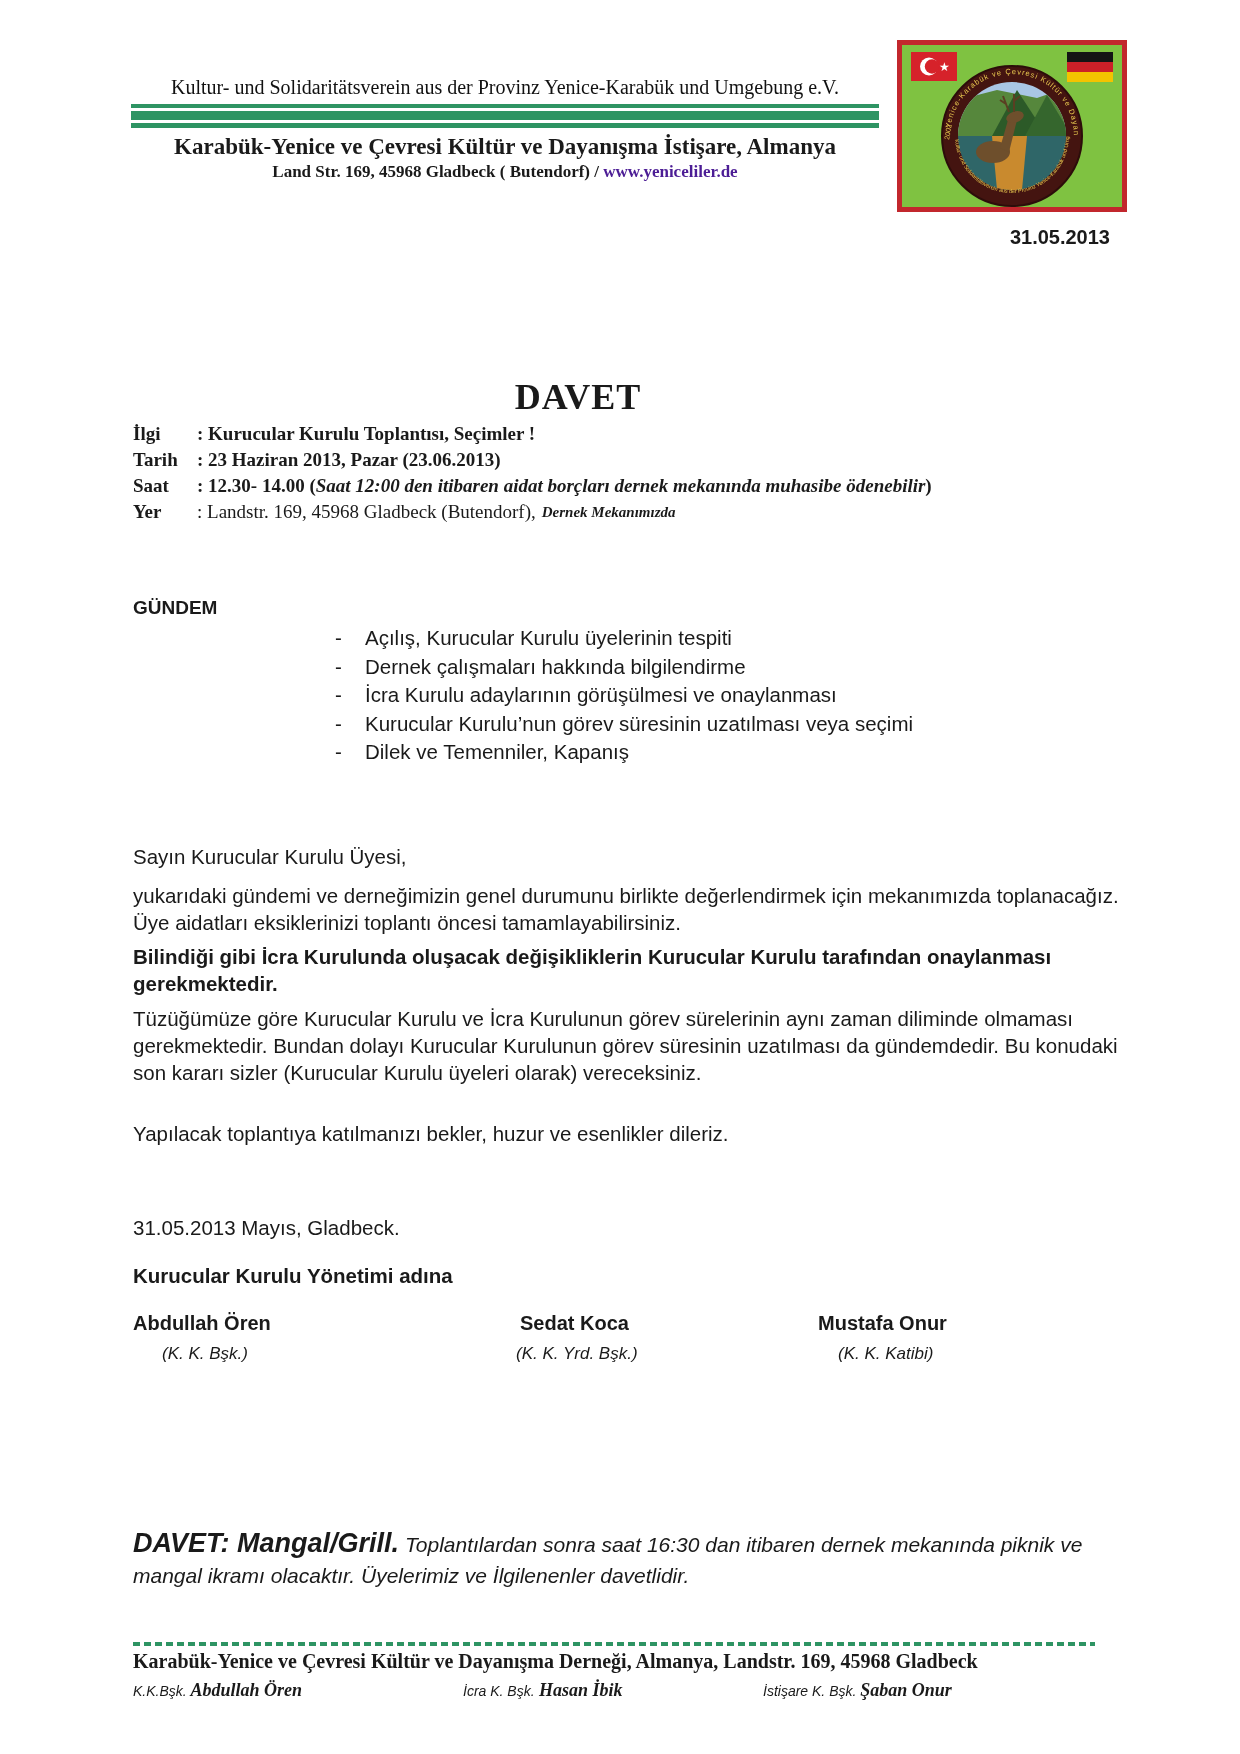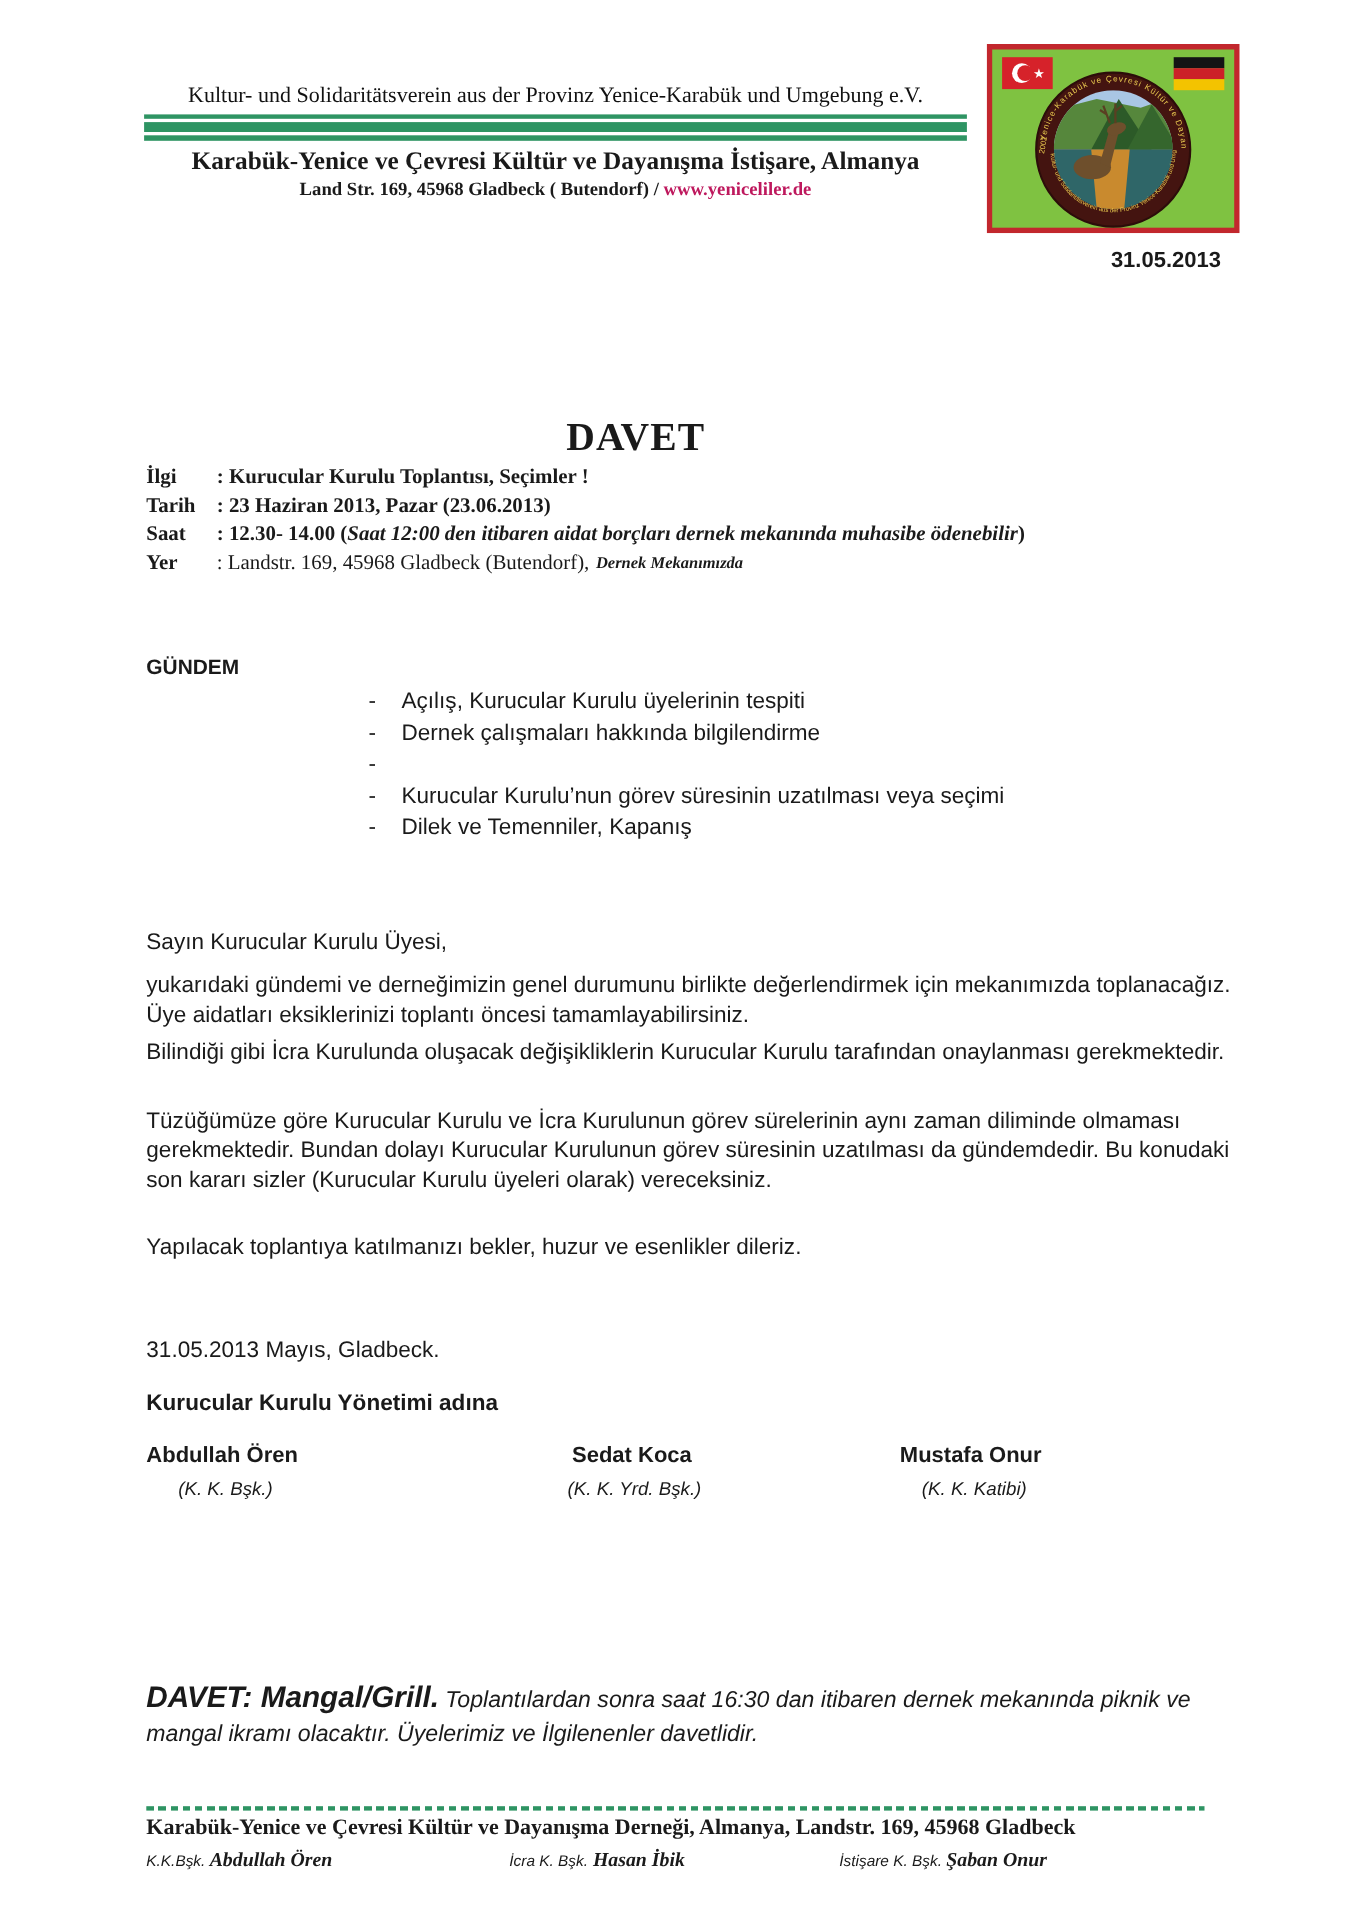--- a/index.html
+++ b/index.html
@@ -13,21 +13,21 @@
   .stripes{margin-top:5px;}
   .stripe{width:100%;}
   .s1{height:4px;background:#2E9463;}
   .g1{height:3px;}
   .s2{height:9px;background:#2E9463;}
   .g2{height:3px;}
   .s3{height:5px;background:#2E9463;}
   .turkish-title{margin-top:6px;font-family:"Liberation Serif",serif;font-weight:bold;
                  font-size:23px;white-space:nowrap;}
   .address-line{margin-top:2px;font-family:"Liberation Serif",serif;font-weight:bold;font-size:17px;}
-  .address-line a{color:#be185d;text-decoration:none;}
+  .address-line a{color:#4c1d95;text-decoration:none;}
   .doc-date{position:absolute;top:226px;right:130px;font-family:Liberation Sans, sans-serif;
             font-weight:bold;font-size:20px;}
 
   
   .logo{position:absolute;left:897px;top:40px;width:230px;height:172px;}
   .logo svg{display:block;}
 
   
   .davet-title{position:absolute;left:133px;top:376px;width:890px;text-align:center;
                font-family:"Liberation Serif",serif;font-weight:bold;font-size:36px;letter-spacing:1px;}
@@ -43,21 +43,21 @@
   
   .gundem-heading{position:absolute;left:133px;top:597px;font-size:19px;font-weight:bold;}
   .gundem-list{position:absolute;left:335px;top:624px;font-size:20.5px;line-height:28.6px;}
   .gundem-item{display:flex;}
   .dash{width:30px;flex:0 0 30px;text-align:left;}
 
   
   .bodytext{position:absolute;left:133px;width:1004px;font-size:20.5px;line-height:27px;}
   .salutation{top:843px;}
   .p1{top:882px;}
-  .p2{top:943px;}
+  .p2{top:943px;font-weight:bold;}
   .p3{top:1005px;}
   .p4{top:1120px;}
   .date-place{top:1214px;}
   .on-behalf{top:1262px;font-weight:bold;}
 
   
   .sig-name{position:absolute;top:1312px;font-size:20px;font-weight:bold;}
   .sig-title{position:absolute;top:1344px;font-size:17px;font-style:italic;}
   .sig1n{left:133px;} .sig1t{left:162px;}
   .sig2n{left:520px;} .sig2t{left:516px;}
@@ -182,20 +182,21 @@
     <div class="gundem-item">
       <span class="dash">-</span>
       <span>Açılış, Kurucular Kurulu üyelerinin tespiti</span>
     </div>
     <div class="gundem-item">
       <span class="dash">-</span>
       <span>Dernek çalışmaları hakkında bilgilendirme</span>
     </div>
     <div class="gundem-item">
       <span class="dash">-</span>
+      <span>İcra Kurulu adaylarının görüşülmesi ve onaylanması</span>
     </div>
     <div class="gundem-item">
       <span class="dash">-</span>
       <span>Kurucular Kurulu’nun görev süresinin uzatılması veya seçimi</span>
     </div>
     <div class="gundem-item">
       <span class="dash">-</span>
       <span>Dilek ve Temenniler, Kapanış</span>
     </div>
   </div>

